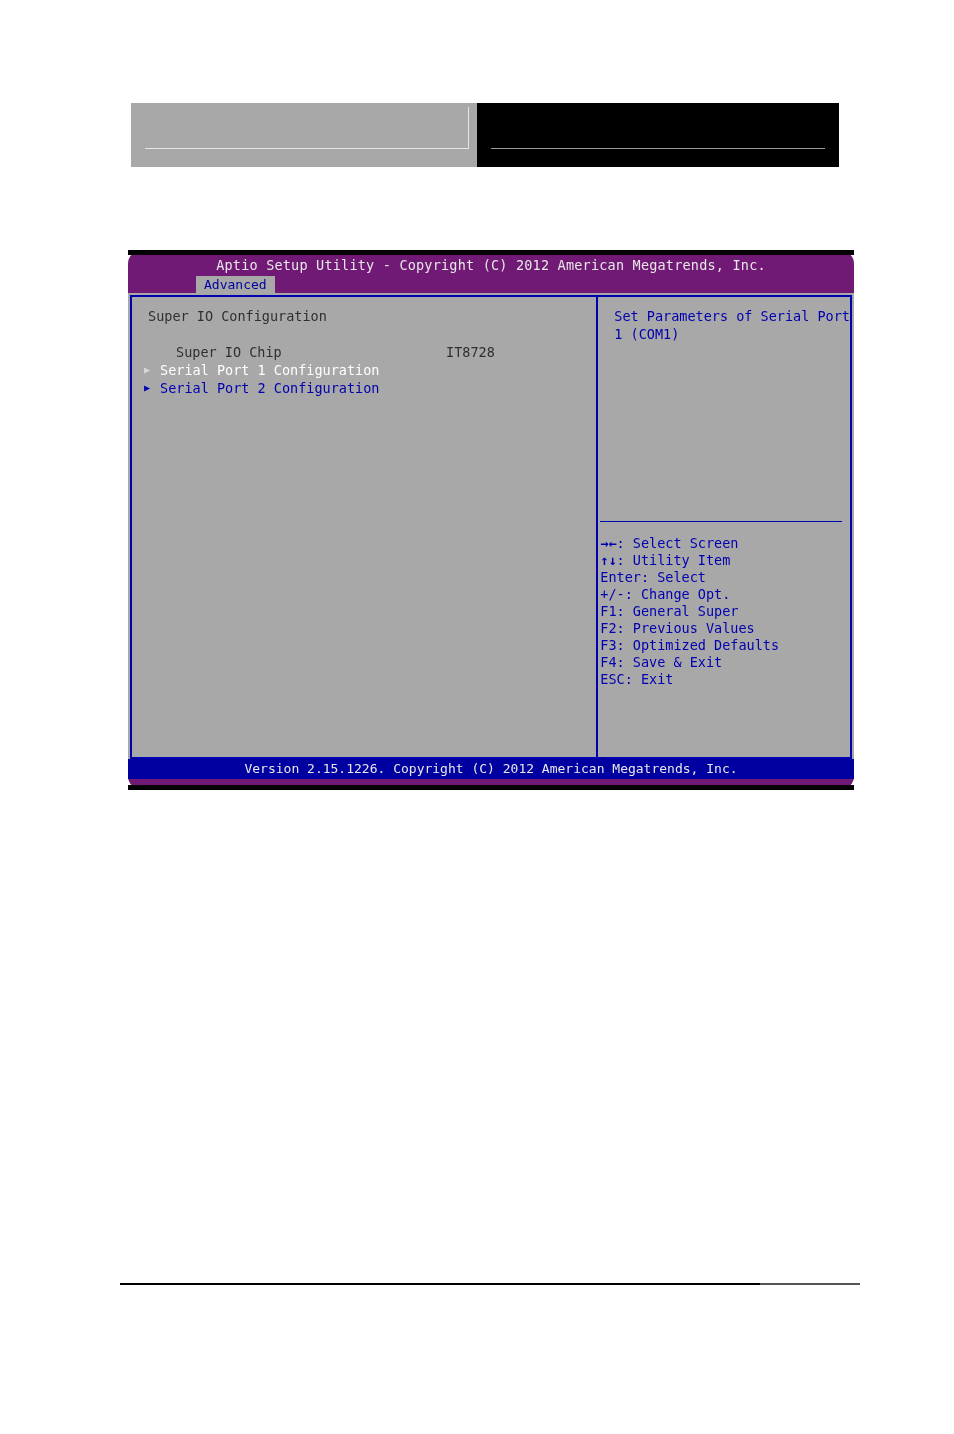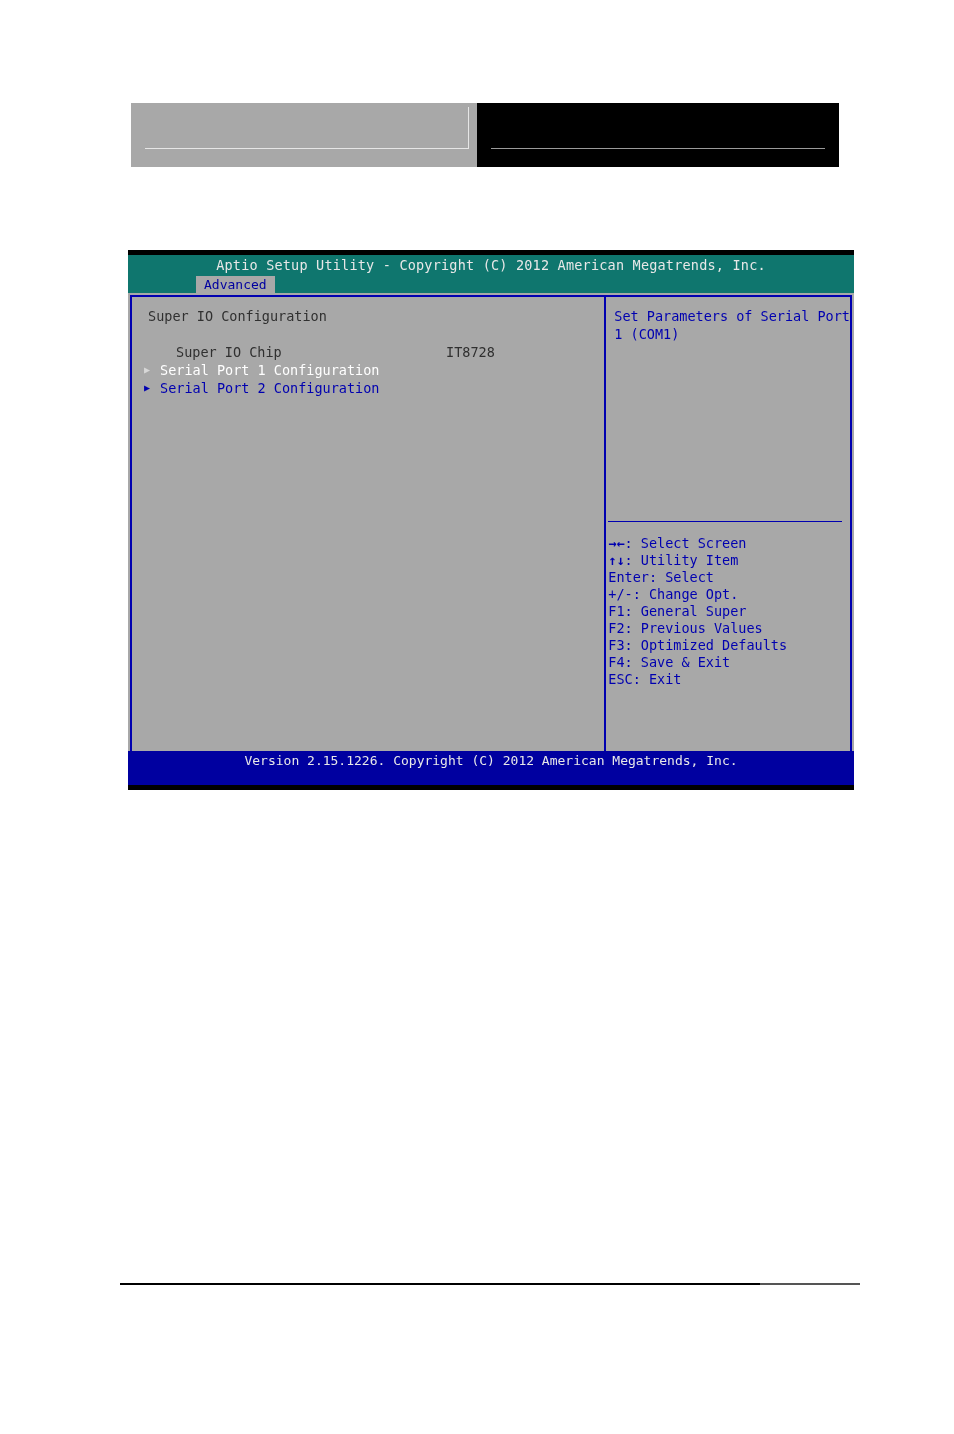--- a/index.html
+++ b/index.html
@@ -60,21 +60,22 @@
     background: #9a9a9a;
   }
 
   
   #bios-window {
     position: absolute;
     left: 128px;
     top: 250px;
     width: 726px;
     height: 540px;
-    background: #0f766e;
+    background: #701a75;
+    border-radius: 14px;
   }
   #bios-topstrip {
     position: absolute;
     left: 0; top: 0;
     width: 100%;
     height: 5px;
     background: #000000;
   }
   #bios-titlebar {
     position: absolute;
@@ -131,21 +132,21 @@
   #panel-left {
     width: 480px;
     position: relative;
     border-right: 2px solid #0000b0;
     box-sizing: border-box;
     padding: 10px 16px 0 16px;
   }
   #panel-right {
     flex: 1;
     position: relative;
-    padding: 10px 0 0 8px;
+    padding: 10px 0 0 16px;
   }
 
   .row {
     height: 18px;
     line-height: 18px;
     font-size: 13.5px;
     white-space: nowrap;
     position: relative;
   }
   .section-title {
@@ -202,23 +203,23 @@
     color: #0000b0;
     font-size: 13.5px;
     line-height: 17px;
     white-space: nowrap;
   }
   .nav-glyph { font-weight: bold; }
 
   #bios-footer {
     position: absolute;
     left: 0;
-    bottom: 3px;
-    width: 100%;
-    height: 36px;
+    bottom: 11px;
+    width: 100%;
+    height: 20px;
     background: #0000a0;
     color: #e8e8e8;
     font-size: 13px;
     line-height: 20px;
     text-align: center;
     white-space: nowrap;
   }
   #bios-bottomstrip {
     position: absolute;
     left: 0;

